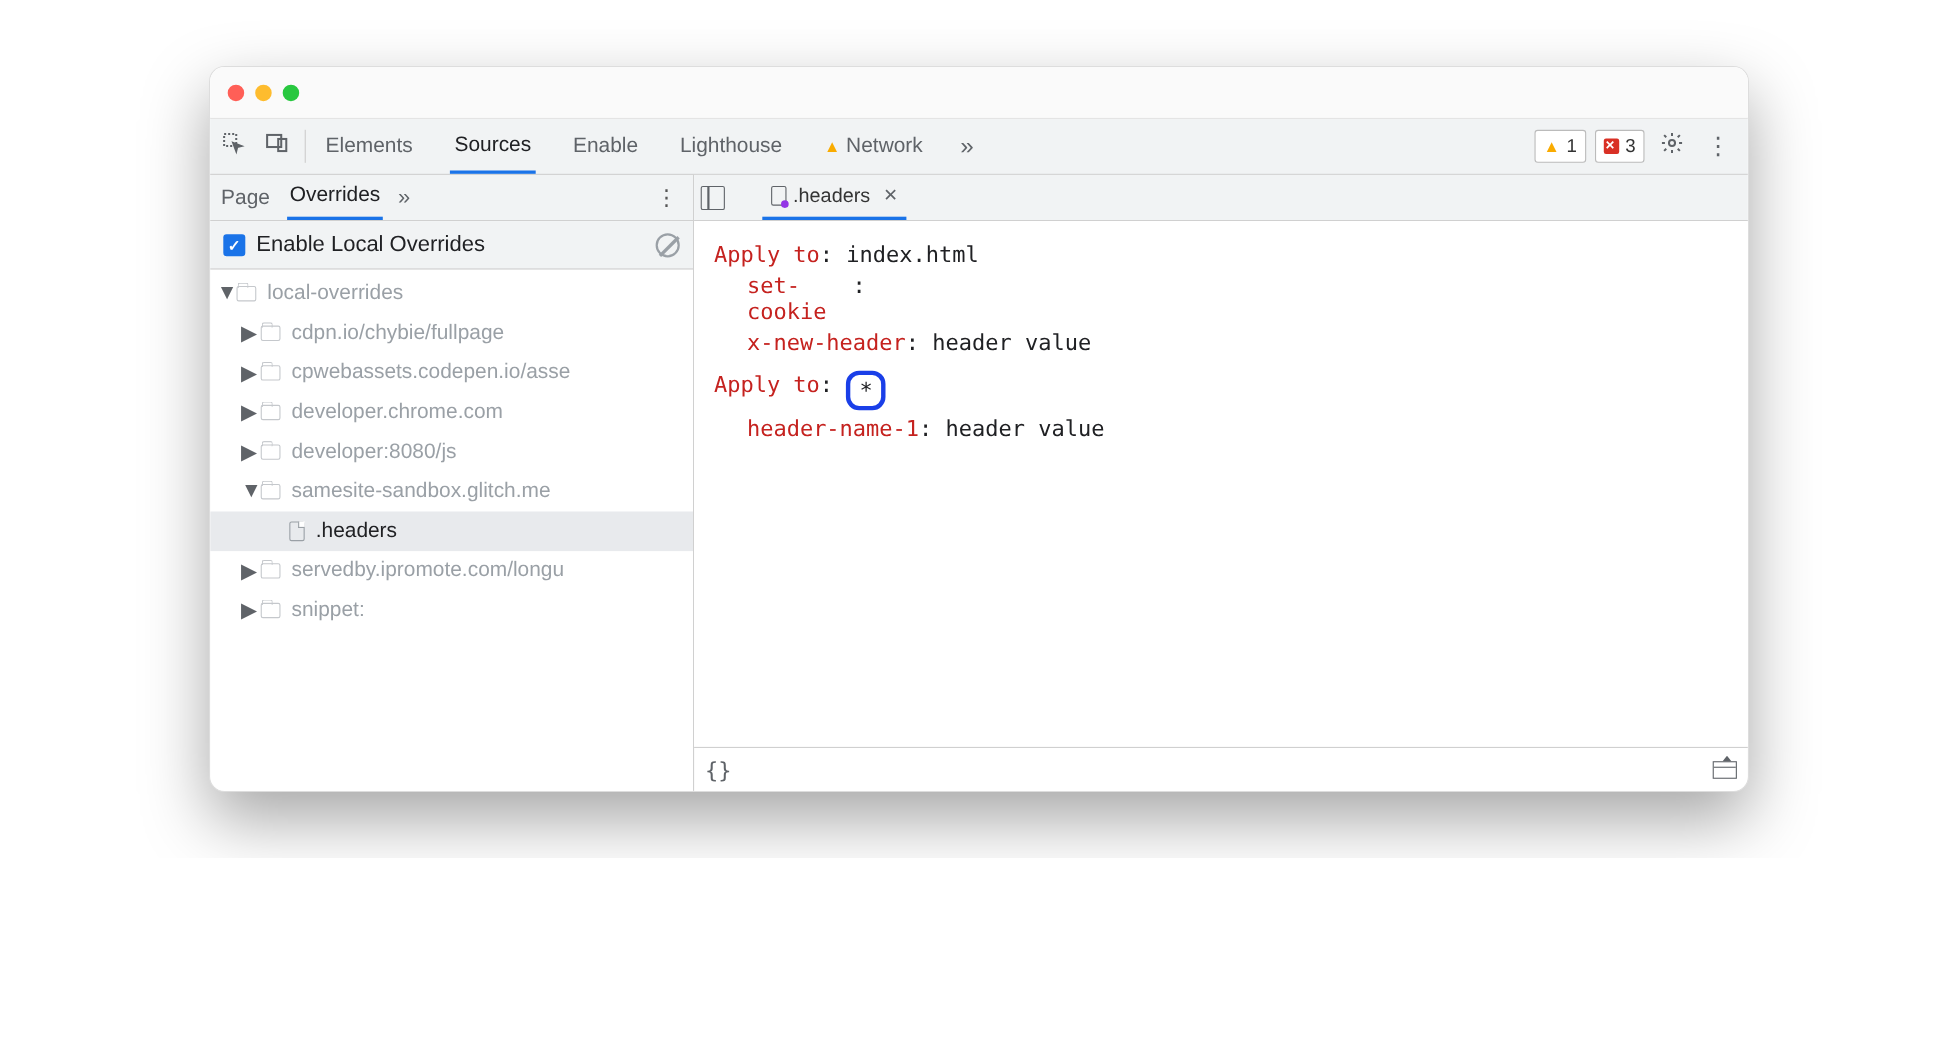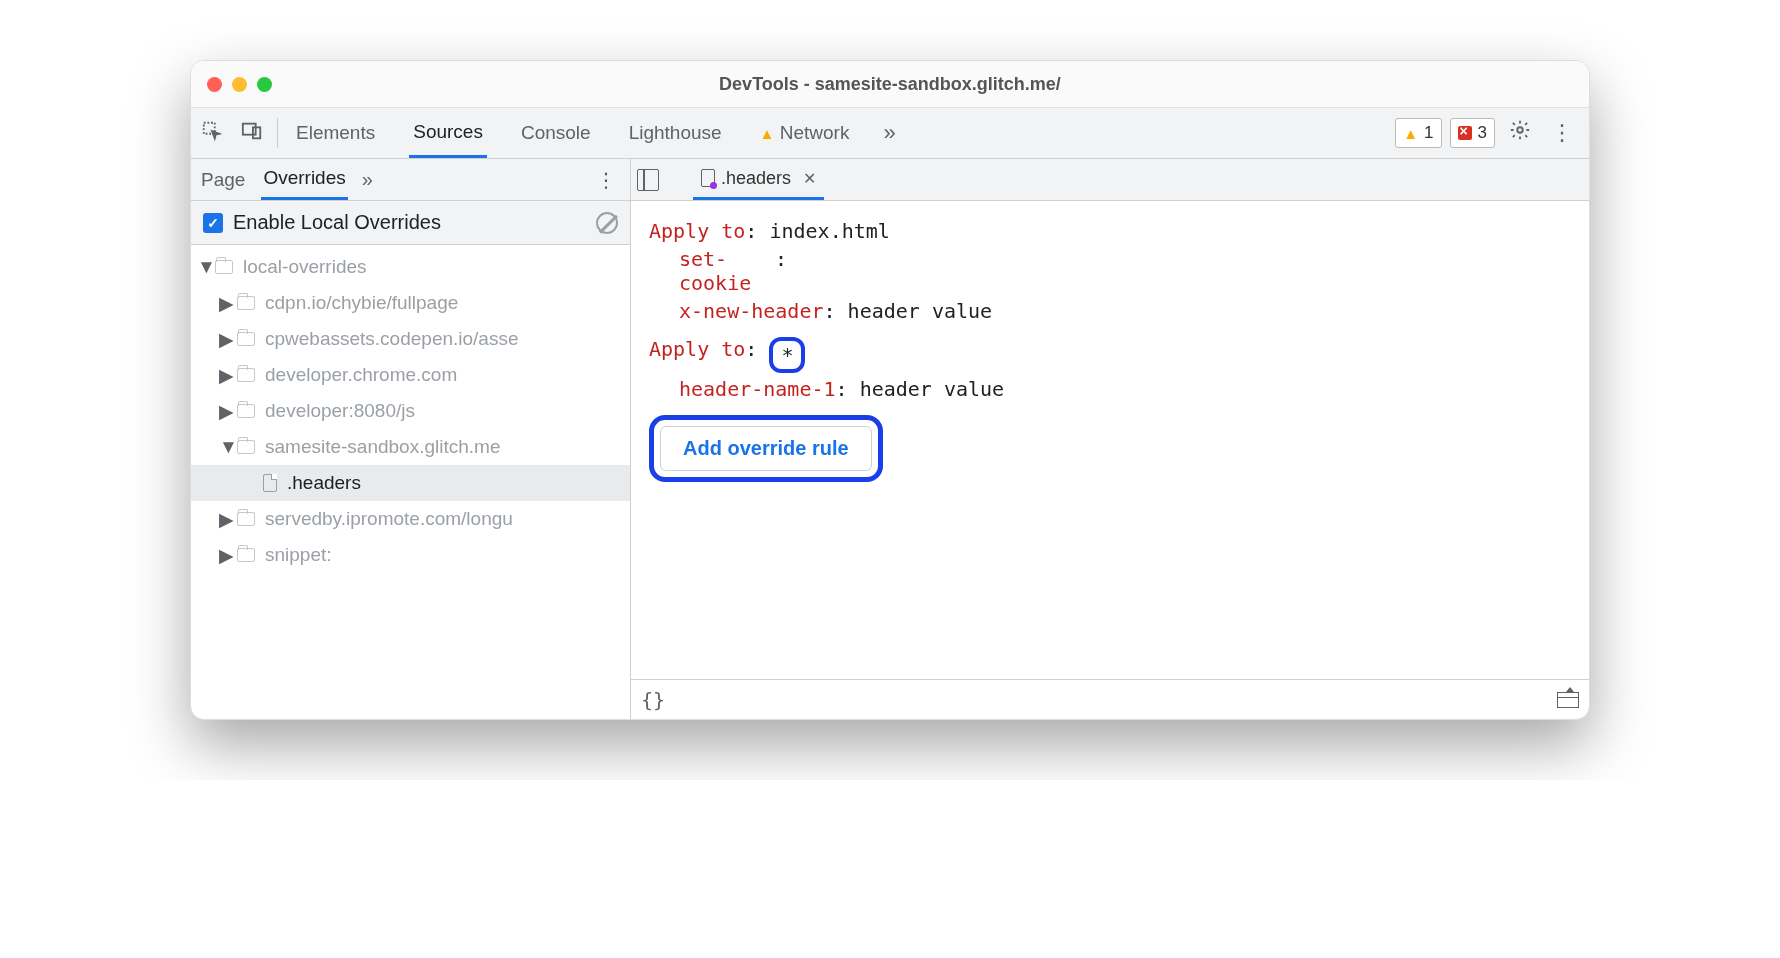--- a/index.html
+++ b/index.html
@@ -141,21 +141,20 @@
 <body>
 
 <div class="window">
 
   <div class="titlebar">
     <div class="traffic">
       <div class="dot red"></div>
       <div class="dot yellow"></div>
       <div class="dot green"></div>
     </div>
-    <div class="title">DevTools - samesite-sandbox.glitch.me/</div>
   </div>
 
   <div class="toolbar">
     <div class="group">
       <span>
         <svg class="iconsvg" viewBox="0 0 24 24" fill="none" stroke="#5f6368" stroke-width="2">
           <rect x="3" y="3" width="12" height="12" stroke-dasharray="2 2"></rect>
           <path d="M12 12 L20 15 L16 16 L15 20 Z" fill="#5f6368"></path>
         </svg>
       </span>
@@ -163,21 +162,21 @@
         <svg class="iconsvg" viewBox="0 0 24 24" fill="none" stroke="#5f6368" stroke-width="2">
           <rect x="2" y="4" width="14" height="12"></rect>
             <rect x="13" y="8" width="8" height="12"></rect>
         </svg>
       </span>
     </div>
     <div class="sep"></div>
     <div class="group" style="gap:30px;">
       <span class="tab">Elements</span>
       <span class="tab active">Sources</span>
-      <span class="tab">Console</span>
+      <span class="tab">Enable</span>
       <span class="tab">Lighthouse</span>
       <span class="tab">
         <span class="warn-tri">▲</span> <span>Network</span>
       </span>
       <span style="font-size:22px;">»</span>
     </div>
     <div class="spacer"></div>
     <div class="group" style="gap:8px;">
       <span class="badge">
         <span class="warn-tri">▲</span>
@@ -289,25 +288,20 @@
         <div class="hl-row" style="margin-top:14px;">
           <span class="red">Apply to</span>
             <span>:&nbsp;</span>
           <span class="highlight-ring">*</span>
         </div>
         <div class="hl-row indent1">
           <span class="red">header-name-1</span>
             <span>:&nbsp;</span>
           <span>header value</span>
         </div>
-        <div class="btn-row">
-          <span class="btn-wrap">
-            <button class="override-btn">Add override rule</button>
-          </span>
-        </div>
       </div>
 
       <div class="footer">
         <span>{}</span>
         <span class="right-icon"></span>
       </div>
     </div>
   </div>
 </div>
 

